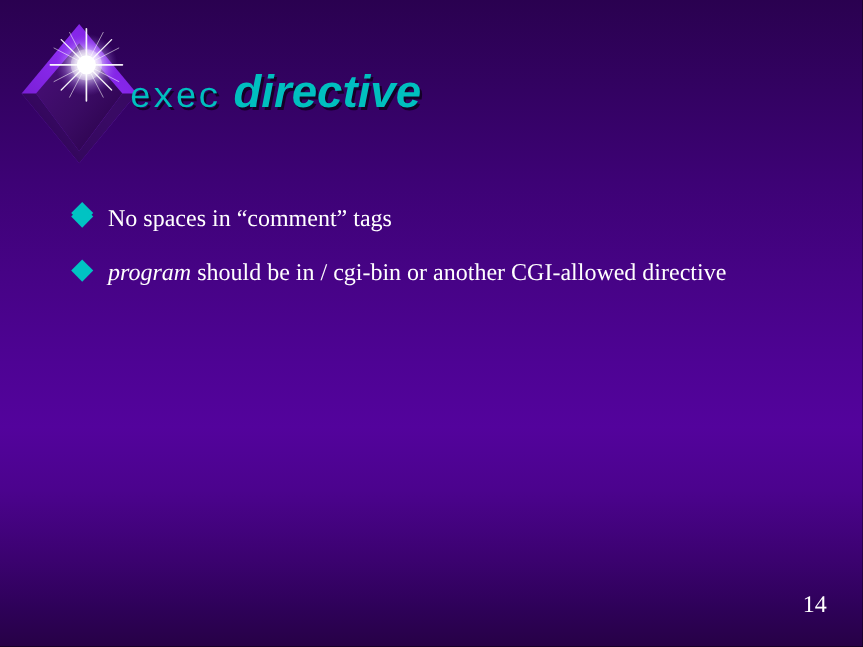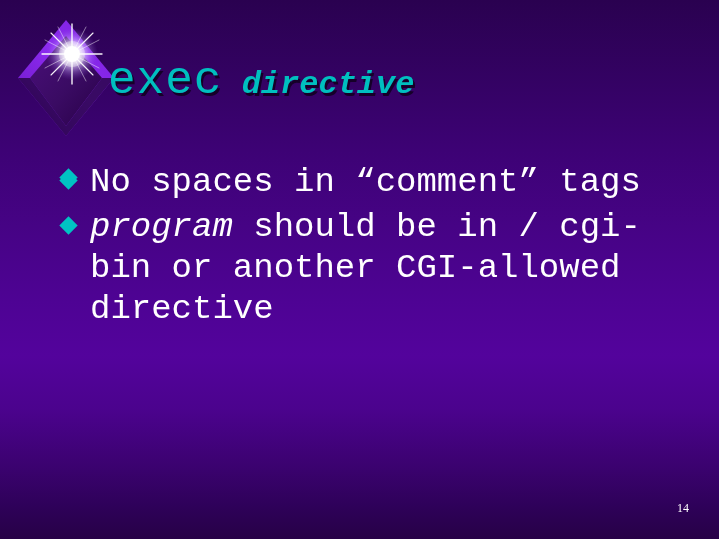--- a/index.html
+++ b/index.html
@@ -45,29 +45,29 @@
     left: 108px;
     top: 58px;
     width: 580px;
     line-height: 1.0;
     white-space: nowrap;
     color: #00bfbf;
     text-shadow: 2px 3px 0 #150028;
   }
   .title-mono {
     font-family: "Liberation Mono", "DejaVu Sans Mono", monospace;
-    font-size: 46px;
+    font-size: 30px;
     font-weight: 400;
     letter-spacing: 1px;
   }
   .title-ital {
-    font-family: Liberation Mono, monospace;
+    font-family: Liberation Sans, sans-serif;
     font-style: italic;
     font-weight: bold;
-    font-size: 32px;
+    font-size: 38px;
   }
 
   
   .body {
     position: absolute;
     left: 58px;
     top: 158px;
     width: 620px;
   }
 
@@ -100,36 +100,36 @@
     letter-spacing: 0.5px;
   }
   .code-line .em {
     font-family: "Liberation Serif", serif;
     font-style: italic;
     font-size: 26px;
     letter-spacing: 0;
   }
 
   .text-line {
-    font-family: Liberation Mono, monospace;
-    font-size: 34px;
+    font-family: Liberation Serif, serif;
+    font-size: 20px;
     line-height: 41px;
   }
   .text-line .em {
     font-style: italic;
   }
 
   
   .page-number {
     position: absolute;
     right: 30px;
     bottom: 23px;
     color: #ffffff;
     font-family: "Liberation Serif", serif;
-    font-size: 12px;
+    font-size: 20px;
   }
 </style>
 </head>
 <body>
 
 <div class="slide">
 
   <div class="logo">
     <svg width="104" height="128" viewBox="0 0 104 128" xmlns="http://www.w3.org/2000/svg">
       <defs>

